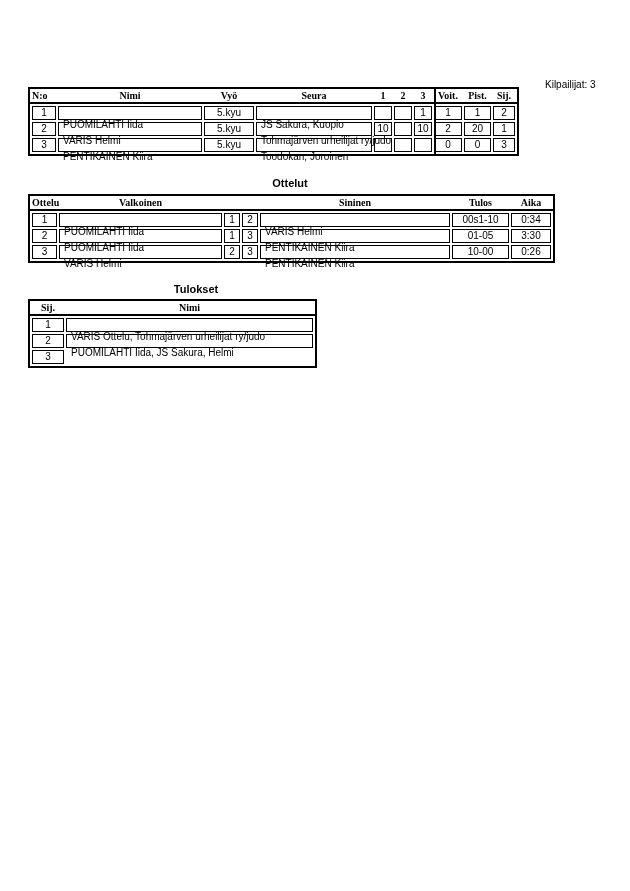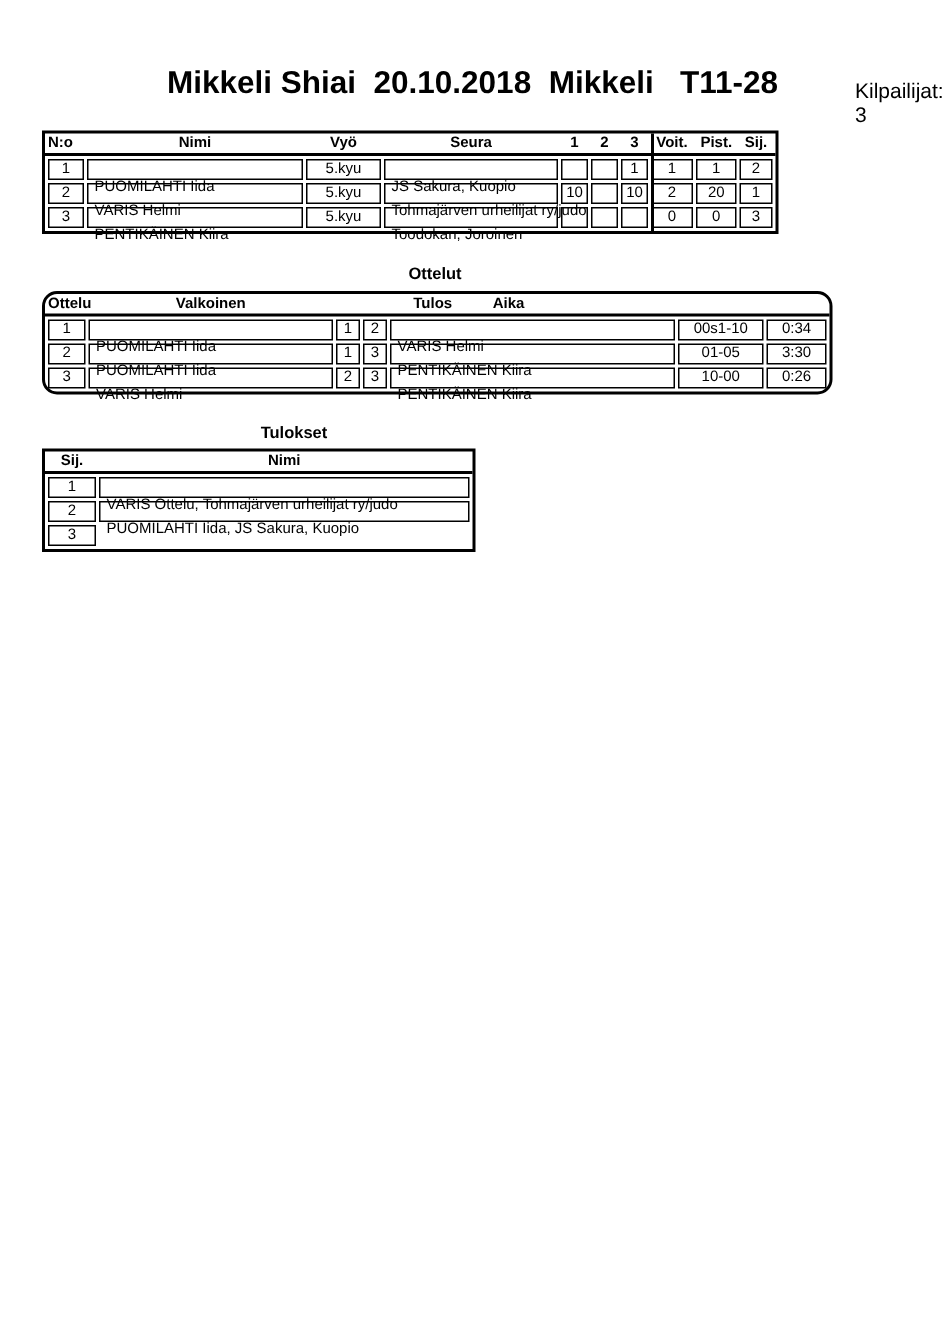--- a/index.html
+++ b/index.html
@@ -28,49 +28,49 @@
     position: absolute;
     font-size: 11px;
     font-weight: bold;
     text-align: center;
   }
   .t-kilpailijat { top: 86px; left: 0; width: 466px; }
   .t-ottelut    { top: 177px; left: 0; width: 580px; }
   .t-tulokset   { top: 283px; left: 0; width: 374px; padding-left: 18px; }
   .count {
     position: absolute;
-    top: 52px; left: 545px;
-    font-size: 14px;
-    margin-left: 25px;
+    top: 79px; left: 545px;
+    font-size: 10px;
   }
   .tbl {
     position: absolute;
     border: 2px solid #000;
     background: #fff;
   }
   .tbl1 { top: 87px;  left: 28px; width: 491px; }
-  .tbl2 { top: 194px; left: 28px; width: 527px; border-radius: 10px; }
+  .tbl2 { top: 194px; left: 28px; width: 527px; }
   .tbl3 { top: 299px; left: 28px; width: 289px; }
   .thead {
     display: flex;
     gap: 2px;
     padding: 0 2px;
     height: 15px;
     align-items: center;
     border-bottom: 2px solid #000;
     font-size: 10px;
     font-weight: bold;
   }
   .hcell {
     display: flex;
     align-items: center;
     justify-content: center;
     white-space: nowrap;
     height: 100%;
     flex: none;
+    font-family: Liberation Serif, serif;
   }
   .tbody {
     padding: 2px;
     display: flex;
     flex-direction: column;
     gap: 2px;
   }
   .trow { display: flex; gap: 2px; }
   .cell {
     flex: none;
@@ -99,21 +99,20 @@
     left: 404px;
     width: 2px;
     background: #000;
   }
 </style>
 </head>
 <body>
 
 <div class="page">
 
-  <div class="main-title">Mikkeli Shiai  20.10.2018  Mikkeli   T11-28</div>
 
   <div class="sec-title t-kilpailijat">Kilpailijat</div>
   <div class="count">Kilpailijat: 3</div>
 
   <div class="tbl tbl1">
     <div class="vsep"></div>
     <div class="thead">
       <div class="hcell hleft c-no">N:o</div>
       <div class="hcell c-nimi">Nimi</div>
       <div class="hcell c-vyo">Vyö</div>
@@ -178,20 +177,21 @@
   </div>
 
   <div class="sec-title t-ottelut">Ottelut</div>
 
   <div class="tbl tbl2">
     <div class="thead">
       <div class="hcell hleft c-ono">Ottelu</div>
       <div class="hcell c-valk">Valkoinen</div>
       <div class="hcell c-wn"></div>
       <div class="hcell c-bn"></div>
+      <div class="hcell c-sin">Sininen</div>
       <div class="hcell c-tulos">Tulos</div>
       <div class="hcell c-aika">Aika</div>
     </div>
     <div class="tbody">
       <div class="trow">
         <div class="cell c-ono">1</div>
         <div class="cell left c-valk">
             <span class="ov">PUOMILAHTI Iida</span>
           </div>
         <div class="cell c-wn">1</div>
@@ -241,21 +241,21 @@
     <div class="tbody">
       <div class="trow">
         <div class="cell c-sij3">1</div>
         <div class="cell left c-nimi3">
             <span class="ov">VARIS Ottelu, Tohmajärven urheilijat ry/judo</span>
           </div>
       </div>
       <div class="trow">
         <div class="cell c-sij3">2</div>
         <div class="cell left c-nimi3">
-            <span class="ov">PUOMILAHTI Iida, JS Sakura, Kuopio</span>
+            <span class="ov">PUOMILAHTI Iida, JS Sakura, Helmi</span>
           </div>
       </div>
       <div class="trow">
         <div class="cell c-sij3">3</div>
       </div>
     </div>
   </div>
 
 </div>
 

